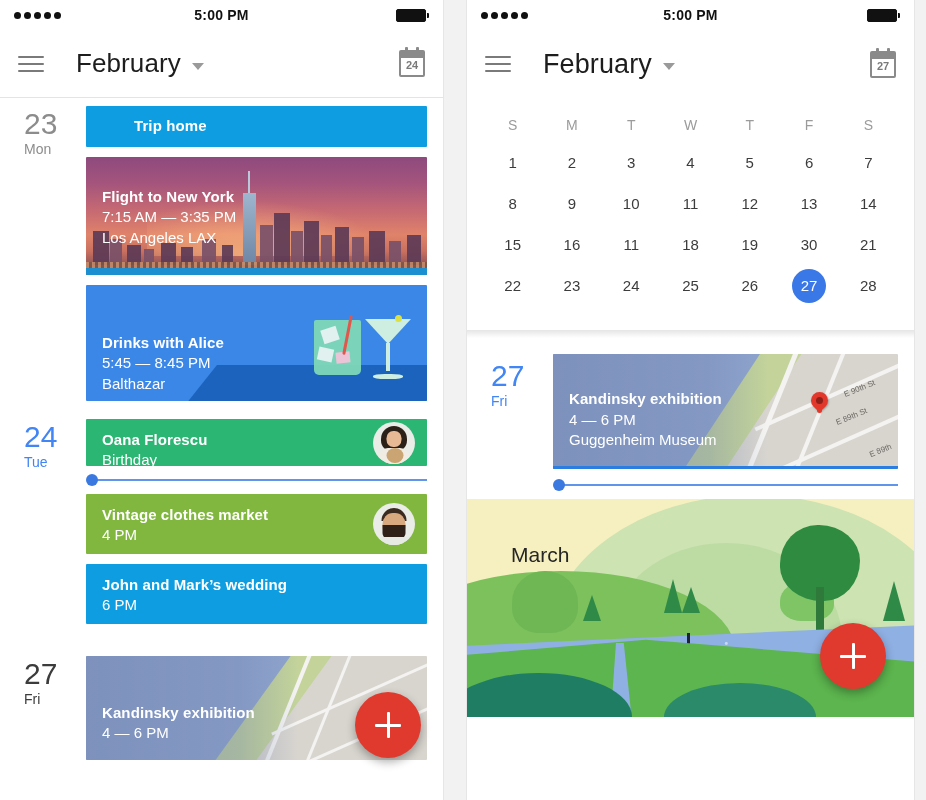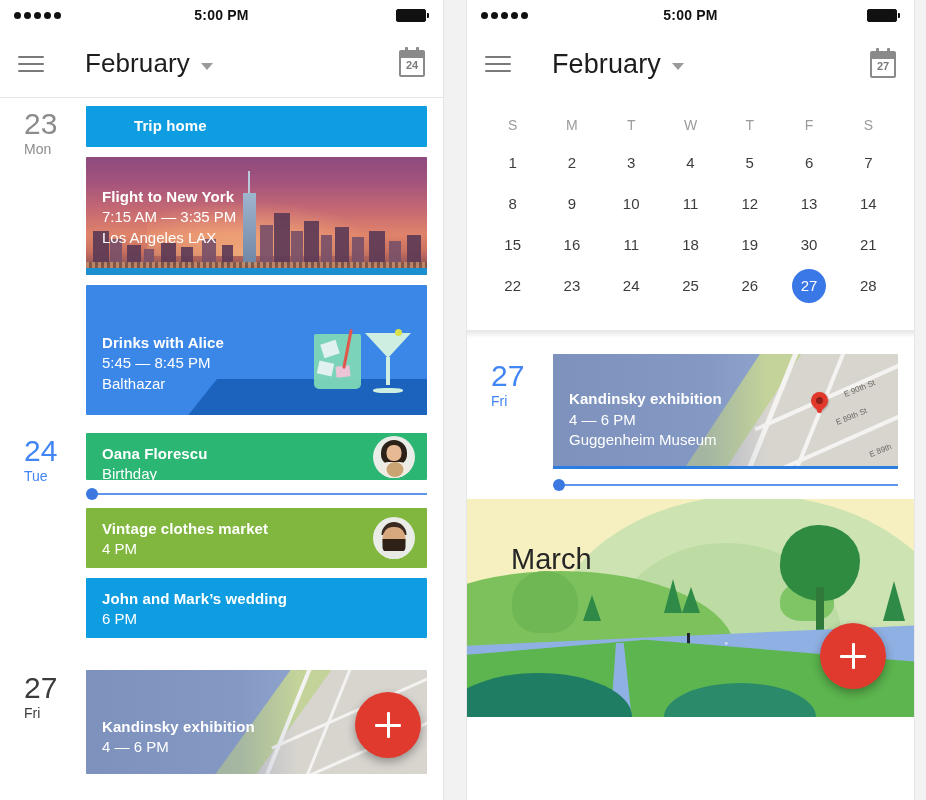--- a/index.html
+++ b/index.html
@@ -56,21 +56,21 @@
     background: #fff;
     border-bottom: 1px solid #e4e4e4;
   }
   .appbar.noborder { border-bottom: none; }
   .hamburger { width: 26px; cursor: pointer; }
   .hamburger span {
     display: block; height: 2px; background: #7a7a7a; border-radius: 1px;
     margin: 5px 0;
   }
   .title {
-    margin-left: 41px;
+    margin-left: 32px;
     font-size: 26px; color: #1d1d1d; font-weight: normal;
     letter-spacing: .1px;
   }
   .right .title { font-size: 27px; }
   .caret {
     width: 0; height: 0; margin-left: 11px; margin-top: 5px;
     border-left: 6px solid transparent; border-right: 6px solid transparent;
     border-top: 7px solid #9a9a9a;
   }
   .cal-icon {
@@ -151,21 +151,21 @@
     position: absolute; left: 0; right: 0; bottom: 6px; height: 7px;
     background: repeating-linear-gradient(90deg,#c88e6a 0 3px, #7e5745 3px 6px);
     opacity: .85;
   }
   .water {
     position: absolute; left: 0; right: 0; bottom: 0; height: 7px;
     background: #1b8fd0;
   }
 
   
-  .card.drinks { height: 130px; }
+  .card.drinks { height: 116px; }
   .drinks-bg { position: absolute; inset: 0; background: #3b87e8; }
   .drinks-table {
     position: absolute; right: 0; bottom: 0; width: 70%; height: 36px;
     background: #1c63bd;
     clip-path: polygon(12% 0, 100% 0, 100% 100%, 0 100%);
   }
   .tumbler {
     position: absolute; right: 66px; bottom: 26px; width: 47px; height: 55px;
     background: #7fd8b8; border-radius: 2px 2px 5px 5px; opacity: .95;
   }
@@ -280,21 +280,21 @@
     height: 8px;
     background: linear-gradient(180deg, rgba(0,0,0,.10), rgba(0,0,0,0));
   }
 
   
   .march {
     position: relative; height: 218px; overflow: hidden; background: #f6f0c0;
   }
   .march .mtitle {
     position: absolute; left: 44px; top: 44px; z-index: 9;
-    font-size: 29px; color: #262626;
+    font-size: 21px; color: #262626;
   }
   .hill {
     position: absolute; border-radius: 50% 50% 0 0 / 100% 100% 0 0;
   }
   .h-far  { right: -10%; bottom: 72px; width: 92%; height: 150px; background: #cde3b2; }
   .h-far2 { right: 16%;  bottom: 78px; width: 52%; height: 96px;  background: #bcdca3; }
   .h-mid  { left: -18%;  bottom: 66px; width: 78%; height: 80px;  background: #7cc15c; }
   .lake {
     position: absolute; left: 0; right: 0; bottom: 40px; height: 56px;
     background: #8fb0e3;

